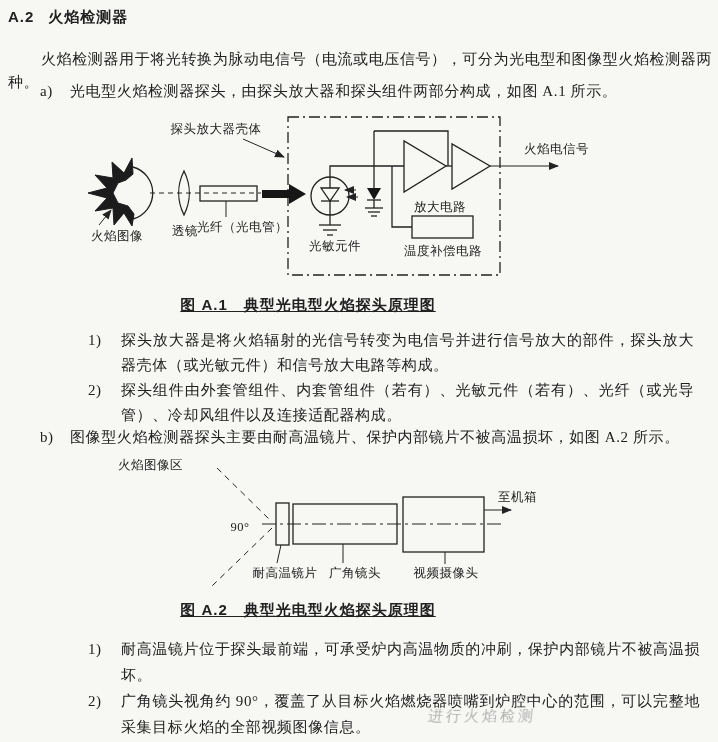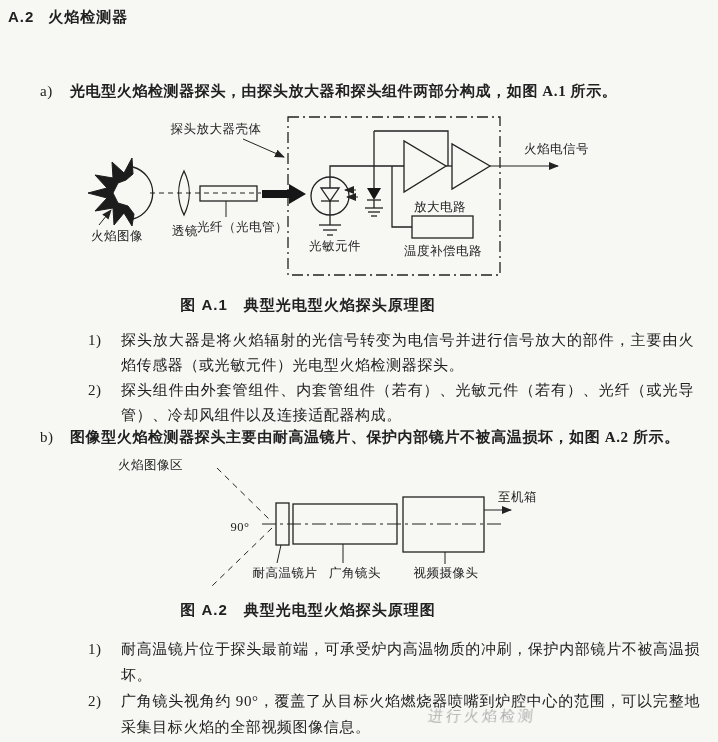--- a/index.html
+++ b/index.html
@@ -17,33 +17,33 @@
     font-weight:700;font-size:15px;letter-spacing:1px;
   }
   .heading .num{margin-right:14px;}
   .bodytext{font-size:15px;line-height:23px;letter-spacing:.6px;text-align:justify;}
   .intro{
     position:absolute;top:33px;left:8px;width:704px;
     text-indent:2.2em;
   }
   .marker-item{position:absolute;}
   .marker-item .mk{position:absolute;left:0;top:0;}
-  .marker-item .tx{display:block;padding-left:30px;font-weight:bold;}
+  .marker-item .tx{display:block;padding-left:30px;}
   .item-a{top:80px;left:40px;width:650px;}
   .item-b{top:426px;left:40px;width:670px;}
   .numlist{position:absolute;left:88px;}
   .numlist .li{position:relative;padding-left:33px;line-height:26px;font-size:15px;letter-spacing:.6px;text-align:justify;}
   .numlist .li .mk{position:absolute;left:0;top:0;}
   .list1{top:328px;width:606px;}
   .list1 .li{line-height:25px;}
   .list2{top:636px;width:612px;}
   .caption{
     position:absolute;left:0;width:616px;text-align:center;
     font-family:"Liberation Sans","DejaVu Sans",sans-serif;
-    font-weight:700;font-size:15px;letter-spacing:1px;
+    font-weight:700;font-size:15px;letter-spacing:1px;text-decoration:underline;
   }
   .cap1{top:296px;}
   .cap2{top:601px;}
   .fig{position:absolute;left:0;}
   .fig1{top:104px;}
   .fig2{top:452px;}
   svg text{
     font-family:"Liberation Serif","DejaVu Serif",serif;
     font-size:12.5px;fill:#212121;letter-spacing:.5px;
   }
@@ -58,20 +58,21 @@
 </style>
 </head>
 <body>
 
 <div class="page">
 
   <div class="heading">
     <span class="num">A.2</span><span>火焰检测器</span>
   </div>
 
+  <p class="intro bodytext">火焰检测器用于将光转换为脉动电信号（电流或电压信号），可分为光电型和图像型火焰检测器两种。</p>
 
   <div class="marker-item item-a bodytext">
     <span class="mk">a)</span>
     <span class="tx">光电型火焰检测器探头，由探头放大器和探头组件两部分构成，如图 A.1 所示。</span>
   </div>
 
   <svg class="fig fig1" width="718" height="190" viewBox="0 0 718 190">
     <defs>
       <marker id="ah1" markerWidth="10" markerHeight="8" refX="9" refY="4" orient="auto">
         <polygon points="0 0, 10 4, 0 8" fill="#222"></polygon>
@@ -143,21 +144,21 @@
 
     <line x1="490" y1="62" x2="558" y2="62" class="thin" marker-end="url(#ah1)"></line>
     <text x="524" y="49">火焰电信号</text>
   </svg>
 
   <div class="caption cap1">图 A.1　典型光电型火焰探头原理图</div>
 
   <div class="numlist list1">
     <div class="li">
       <span class="mk">1)</span>
-      <span>探头放大器是将火焰辐射的光信号转变为电信号并进行信号放大的部件，主要由火焰传感器（或光敏元件）光电型火焰检测器探头。</span>
+      <span>探头放大器是将火焰辐射的光信号转变为电信号并进行信号放大的部件，探头放大器壳体（或光敏元件）和信号放大电路等构成。</span>
     </div>
     <div class="li">
       <span class="mk">2)</span>
       <span>探头组件由外套管组件、内套管组件（若有）、光敏元件（若有）、光纤（或光导管）、冷却风组件以及连接适配器构成。</span>
     </div>
   </div>
 
   <div class="marker-item item-b bodytext">
     <span class="mk">b)</span>
     <span class="tx">图像型火焰检测器探头主要由耐高温镜片、保护内部镜片不被高温损坏，如图 A.2 所示。</span>

